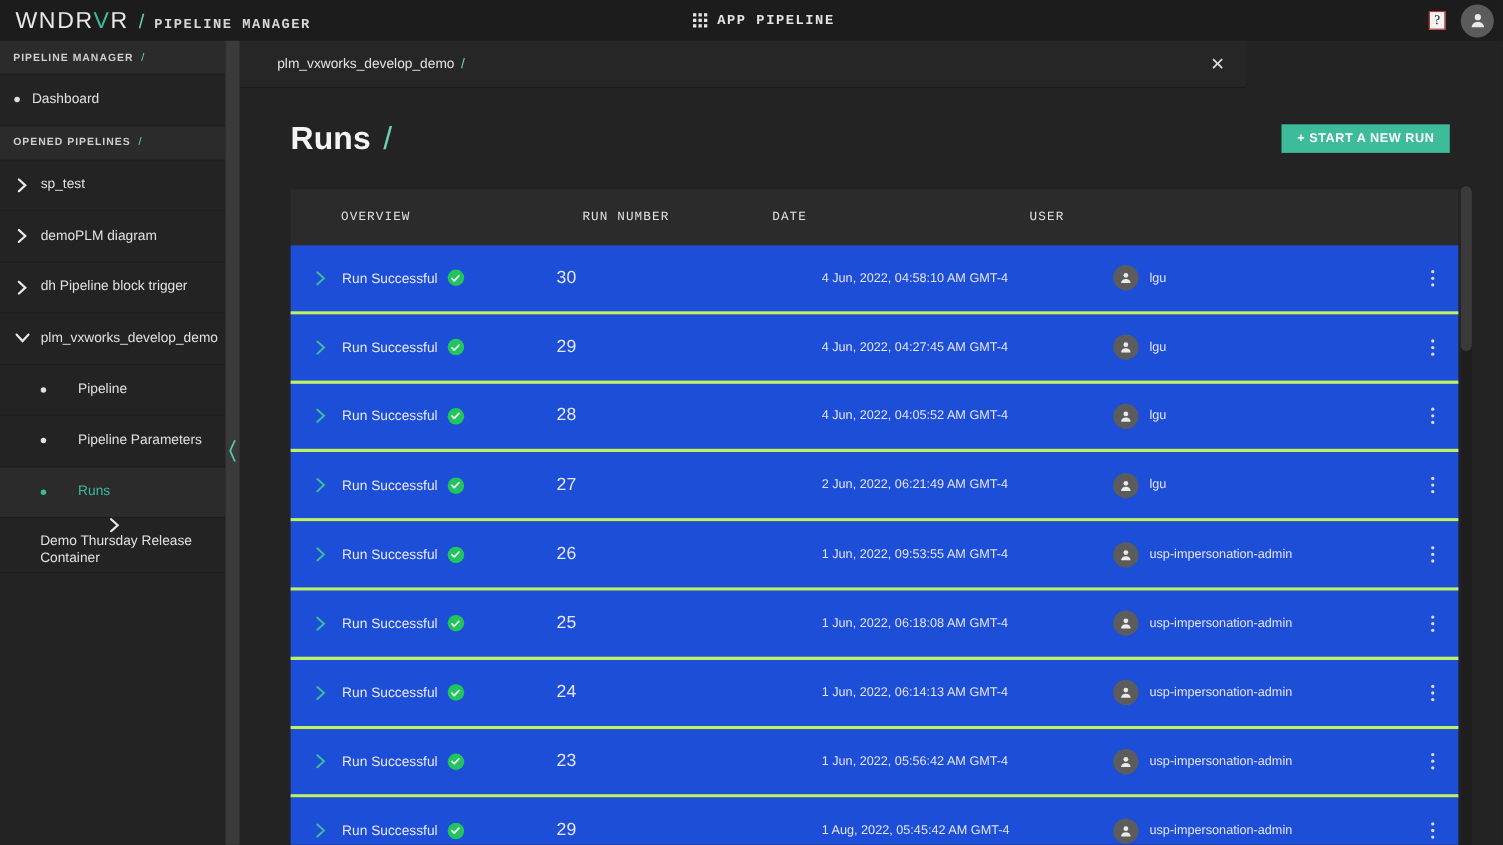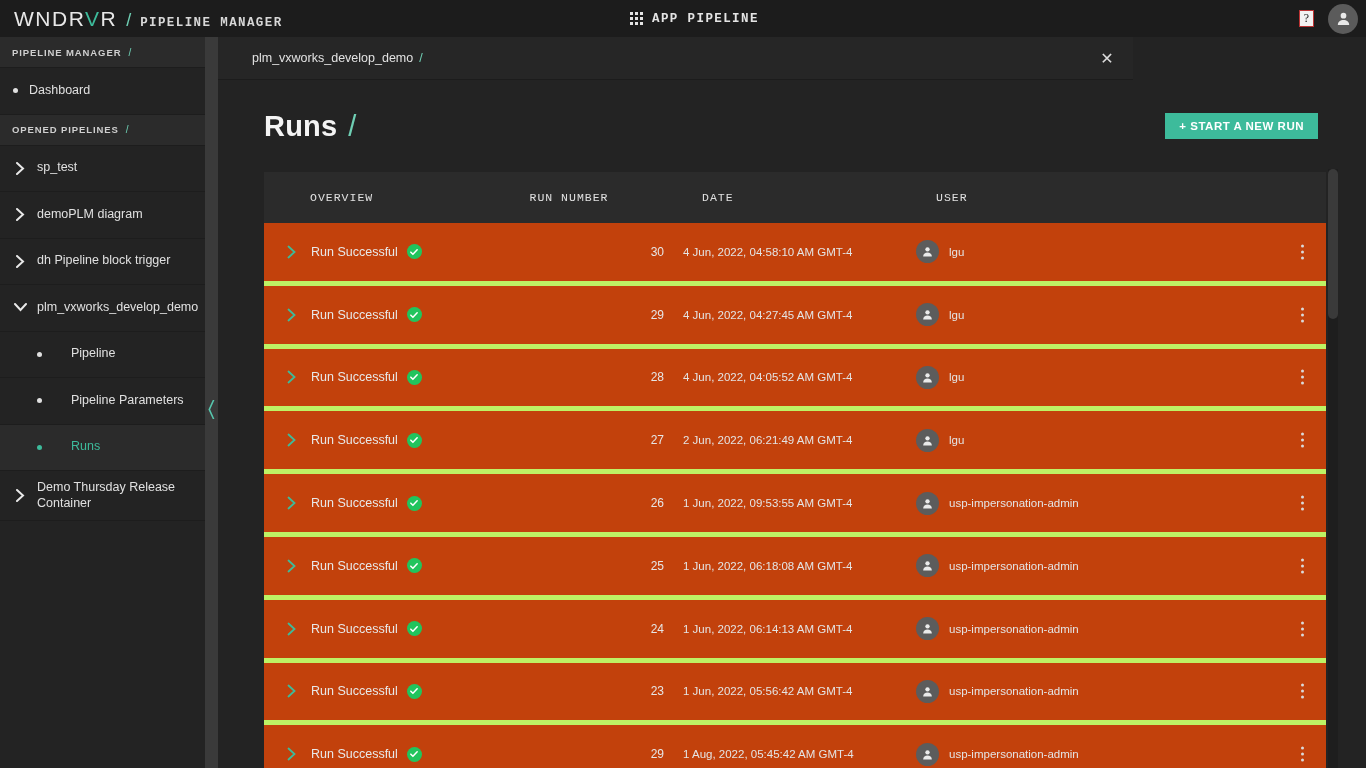--- a/index.html
+++ b/index.html
@@ -76,21 +76,21 @@
   .side-row.selected { background: #2b2b2b; }
   .side-row.selected .side-label { color: #3dbb9b; }
   .bullet {
     width: 5px; height: 5px; border-radius: 50%; background: #e0e0e0;
     margin-right: 11px; flex: none;
   }
   .side-row.selected .bullet { background: #3dbb9b; }
   .chev { width: 14px; flex: none; margin-right: 10px; color: #e8e8e8;
           display: flex; align-items: center; justify-content: center; }
   .side-label { line-height: 1.25; }
-  .side-row.tall { height: 50px; align-items: center; }
+  .side-row.tall { height: 50px; align-items: center; flex-direction: column; }
   .side-strip {
     position: absolute; top: 37px; left: 205px; width: 13px; height: 731px;
     background: #3a3a3a;
   }
   .collapse-handle {
     position: absolute; top: 392px; left: 205px; width: 13px; height: 34px;
     display: flex; align-items: center; justify-content: center;
     color: #57c7ae; font-size: 22px; font-weight: 300; line-height: 1;
     cursor: pointer; user-select: none;
   }
@@ -136,37 +136,37 @@
   .thead {
     height: 51px; background: #2b2b2b; display: flex; align-items: center;
     font-family: "Liberation Mono", monospace; font-size: 11.5px;
     letter-spacing: 1px; color: #e0e0e0;
   }
   .th-overview { width: 210px; padding-left: 46px; }
   .th-run      { width: 190px; text-align: center; }
   .th-date     { width: 240px; padding-left: 38px; }
   .th-user     { flex: 1; padding-left: 32px; }
   .trow {
-    height: 62.8px; background: #c2410c; display: flex; align-items: center;
-    border-bottom: 5px solid #bef264; position: relative;
-    font-size: 12.5px; color: #e6e6e6;
+    height: 62.8px; background: #1d4ed8; display: flex; align-items: center;
+    border-bottom: 3px solid #bef264; position: relative;
+    font-size: 12.5px; color: #e6e6e6; gap: 32px;
   }
   .cell-overview {
     width: 210px; padding-left: 18px; display: flex; align-items: center; gap: 9px;
   }
   .row-chev {
     color: #3dbb9b; font-size: 17px; width: 20px; line-height: 1;
     display: flex; align-items: center; justify-content: center; cursor: pointer;
   }
   .status-txt { color: #e8e8e8; font-size: 12.5px; }
   .check-circle {
     width: 15px; height: 15px; border-radius: 50%; background: #21c45d;
     display: flex; align-items: center; justify-content: center; flex: none;
   }
-  .cell-run { width: 190px; text-align: right; font-size: 12px; color: #e6e6e6; }
+  .cell-run { width: 190px; text-align: left; font-size: 16px; color: #e6e6e6; }
   .cell-date { width: 240px; padding-left: 19px; font-size: 11.5px; color: #e4e4e4; }
   .cell-user { flex: 1; padding-left: 12px; display: flex; align-items: center; gap: 10px; }
   .row-avatar {
     width: 23px; height: 23px; border-radius: 50%; background: #5c5c5c;
     display: flex; align-items: center; justify-content: center; flex: none;
   }
   .user-name { font-size: 11.5px; color: #e4e4e4; }
   .kebab {
     position: absolute; right: 22px; top: 50%; transform: translateY(-50%);
     display: flex; flex-direction: column; gap: 3px; cursor: pointer;

